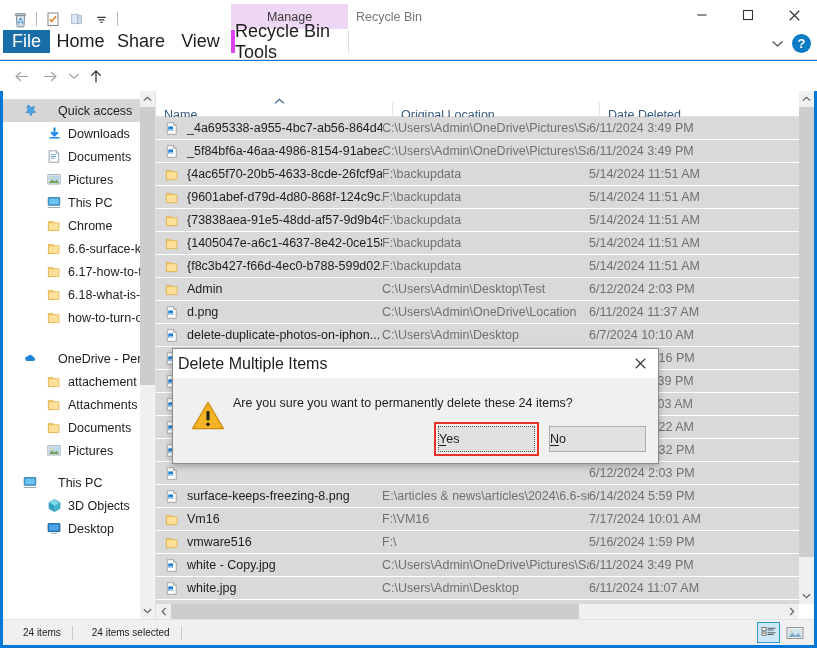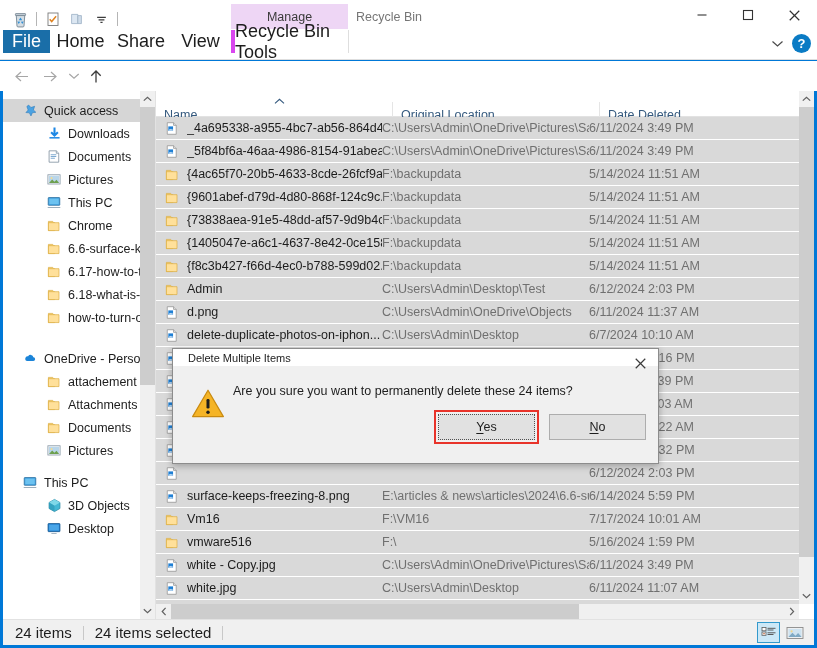--- a/index.html
+++ b/index.html
@@ -104,21 +104,21 @@
   }
   .nav-item {
     height: 23px; display: flex; align-items: center;
     font-size: 12.5px; color: #1d1d1d; white-space: nowrap;
     position: relative;
   }
   .nav-item.sel { background: #d6d6d6; }
   .nav-item .ni { width: 18px; height: 16px; margin-right: 5px; flex: 0 0 18px;
                   display: flex; align-items: center; justify-content: center; }
   .pin { position: absolute; right: 4px; top: 5px; color: #9a9a9a; font-size: 11px; }
-  .ind0 { padding-left: 18px; }
+  .ind0 { padding-left: 18px; gap: 14px; }
   .ind1 { padding-left: 42px; }
   .spacer { height: 9px; }
 
   .sb-vert {
     position: absolute; left: 137px; top: 0; width: 15px; height: 528px;
     background: #f0f0f0;
   }
   .sb-arrow {
     position: absolute; left: 0; width: 15px; height: 16px; color: #606060;
     display: flex; align-items: center; justify-content: center; font-size: 9px;
@@ -173,53 +173,53 @@
     display: flex; align-items: center; justify-content: center; font-size: 9px;
   }
   .h-thumb { position: absolute; left: 15px; top: 0; width: 408px; height: 15px; background: #cdcdcd; }
 
   
   .statusbar {
     position: absolute; left: 3px; top: 619px; width: 811px; height: 26px;
     background: #f0f0f0; border-top: 1px solid #e2e2e2;
     display: flex; align-items: center;
   }
-  .st-txt { font-size: 15px; color: #1d1d1d; padding-left: 12px; }
+  .st-txt { font-size: 10px; color: #1d1d1d; padding-left: 12px; margin-left: 8px; }
   .st-div { width: 1px; height: 14px; background: #c8c8c8; margin: 0 11px; }
   .viewbtns { position: absolute; right: 8px; top: 2px; display: flex; gap: 3px; }
   .vbtn {
     width: 23px; height: 21px; display: flex; align-items: center; justify-content: center;
   }
   .vbtn.on { background: #cce8f7; border: 1px solid #3399cc; }
 
   
   .overlay-dialog {
     position: absolute; left: 172px; top: 348px; width: 487px; height: 116px;
     background: #f0f0f0; border: 1px solid #8c8c8c;
     box-shadow: 0 2px 7px rgba(0,0,0,0.28);
   }
   .dlg-title {
-    height: 17px; background: #ffffff; position: relative;
-    display: flex; align-items: center; padding-left: 15px;
-    font-size: 11px; color: #1d1d1d;
+    height: 29px; background: #ffffff; position: relative;
+    display: flex; align-items: center; padding-left: 5px;
+    font-size: 16px; color: #1d1d1d;
   }
   .dlg-close {
     position: absolute; right: 0; top: 0; width: 36px; height: 29px;
     display: flex; align-items: center; justify-content: center; color: #3c3c3c;
   }
   .dlg-body { position: relative; height: 87px; }
   .warn-icon { position: absolute; left: 18px; top: 22px; }
   .dlg-msg {
     position: absolute; left: 60px; top: 18px;
     font-size: 12.5px; color: #1d1d1d;
   }
   .dlg-btns { position: absolute; right: 12px; top: 48px; display: flex; gap: 14px; }
   .dbtn {
     width: 97px; height: 26px; background: #e1e1e1; border: 1px solid #adadad;
-    display: flex; align-items: center; justify-content: center;
+    display: flex; align-items: center; justify-content: flex-start;
     font-size: 12.5px; color: #1d1d1d; position: relative;
   }
   .dbtn.focused {
     outline: 2px solid #e8332a;
     outline-offset: 2px;
     border: 1px dotted #505050;
   }
   .dbtn u { text-underline-offset: 2px; }
 
   .ico-svg { display: block; }
@@ -690,21 +690,21 @@
           <div class="row">
             <span class="ficon">
               <svg class="ico-svg" width="14" height="15" viewBox="0 0 16 16">
                 <path d="M2.6 1.4h7.2l3 3v10.2h-10.2z" fill="#fff" stroke="#8a8a8a" stroke-width="0.8"></path>
                 <path d="M9.8 1.4v3h3" fill="#e2e2e2" stroke="#8a8a8a" stroke-width="0.8"></path>
                 <rect x="3.8" y="5.6" width="5.4" height="5" fill="#1e7fd4"></rect>
                 <path d="M4.3 10.2l1.5-1.8 1.1 1.2 1.1-1.3 1.1 1.9z" fill="#fff"></path>
               </svg>
             </span>
             <span class="cell-name">d.png</span>
-            <span class="cell-loc">C:\Users\Admin\OneDrive\Objects</span>
+            <span class="cell-loc">C:\Users\Admin\OneDrive\Location</span>
             <span class="cell-date">6/11/2024 11:37 AM</span>
           </div>
           <div class="row">
             <span class="ficon">
               <svg class="ico-svg" width="14" height="15" viewBox="0 0 16 16">
                 <path d="M2.6 1.4h7.2l3 3v10.2h-10.2z" fill="#fff" stroke="#8a8a8a" stroke-width="0.8"></path>
                 <path d="M9.8 1.4v3h3" fill="#e2e2e2" stroke="#8a8a8a" stroke-width="0.8"></path>
                 <rect x="3.8" y="5.6" width="5.4" height="5" fill="#1e7fd4"></rect>
                 <path d="M4.3 10.2l1.5-1.8 1.1 1.2 1.1-1.3 1.1 1.9z" fill="#fff"></path>
               </svg>

